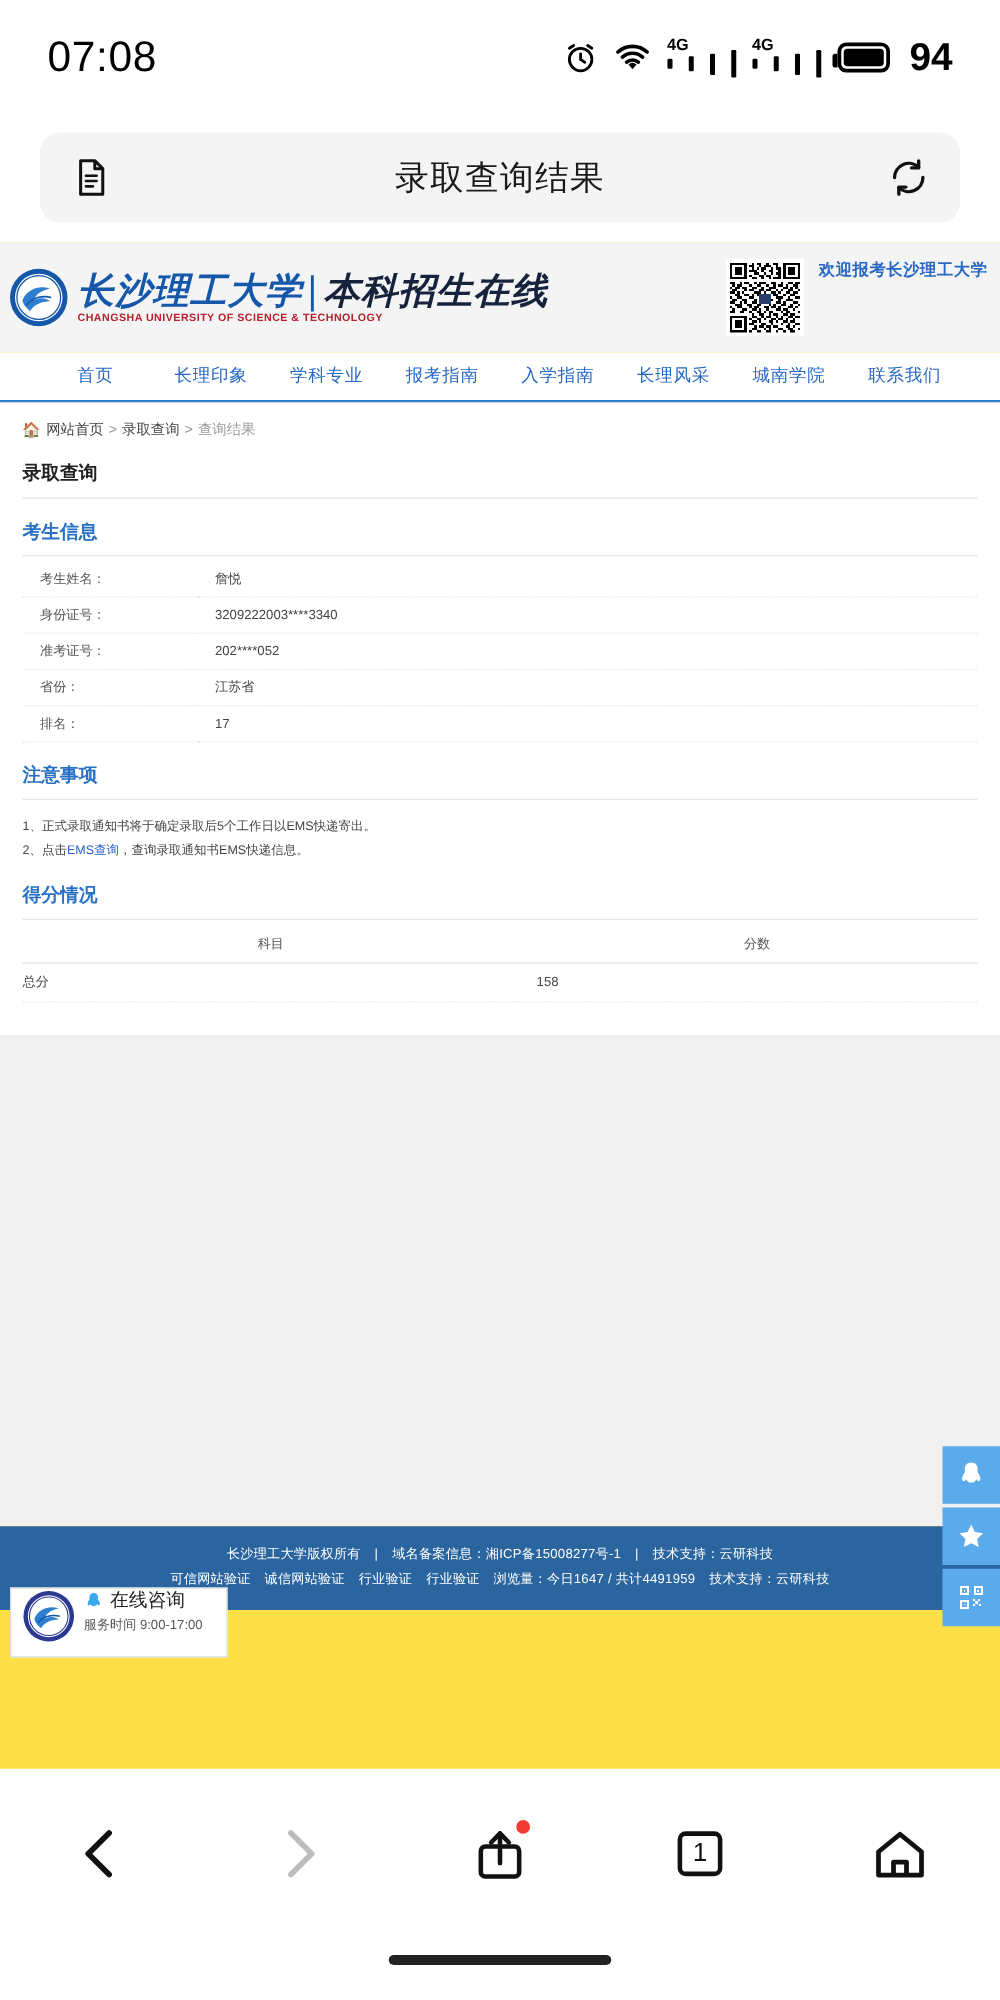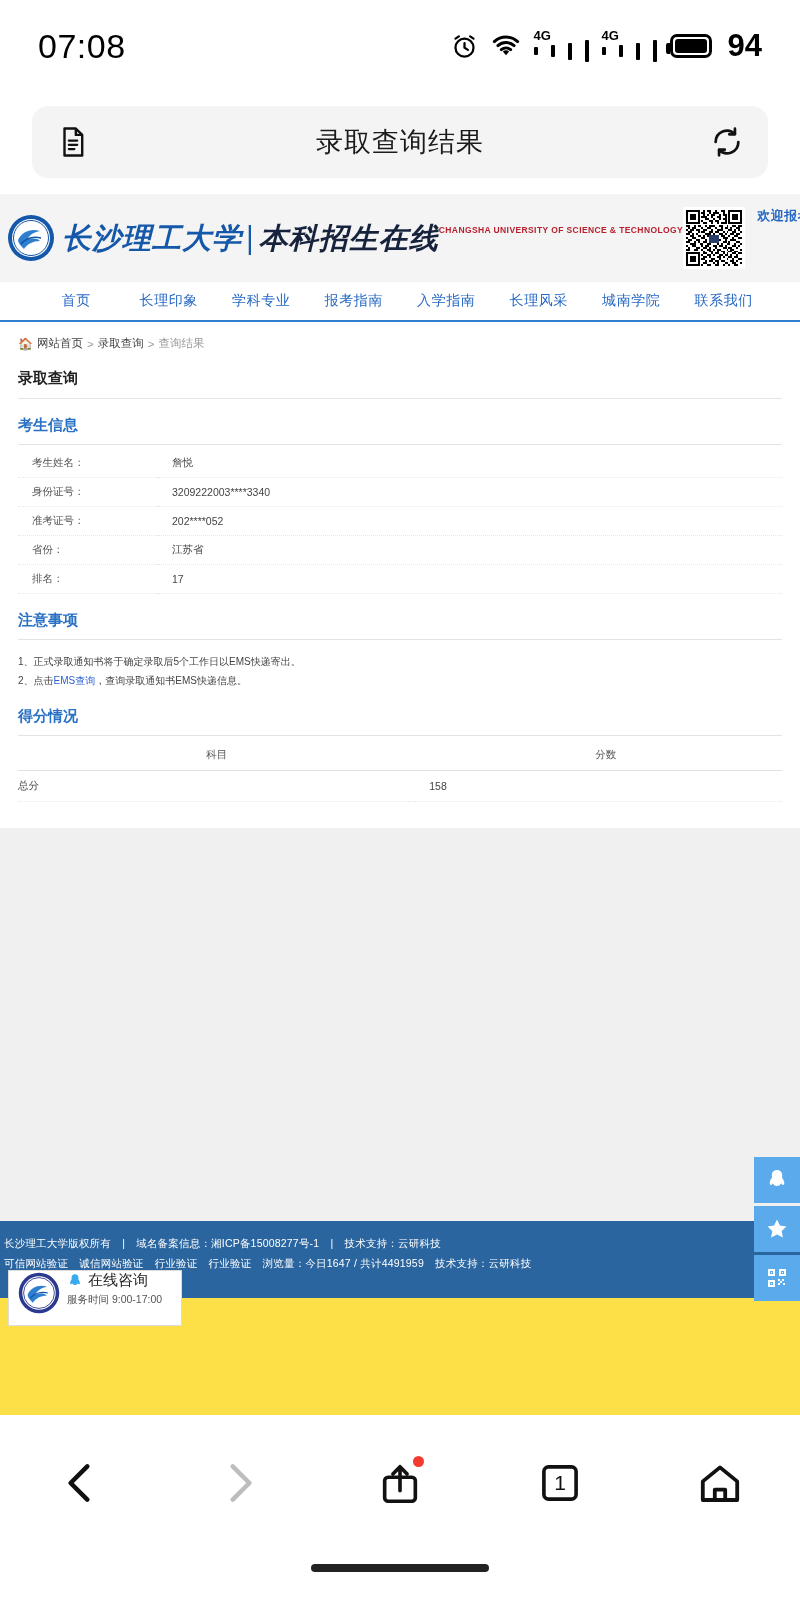--- a/index.html
+++ b/index.html
@@ -44,21 +44,21 @@
   }
   .tb-ico { width: 34px; height: 34px; flex: 0 0 34px; }
 
   
   .site-header {
     background: #f4f4f4; height: 88px; display: flex; align-items: center;
     justify-content: space-between; padding: 0 10px 0 6px;
   }
   .brand { display: flex; align-items: center; gap: 6px; }
   .brand-seal { width: 50px; height: 50px; flex: 0 0 50px; }
-  .brand-text { display: flex; flex-direction: row; justify-content: flex-end; }
+  .brand-text { display: flex; flex-direction: column; justify-content: flex-end; }
   .brand-cn { font-size: 29px; font-weight: 700; color: #1557a8; letter-spacing: 1px;
               font-family: "DejaVu Serif", serif; font-style: italic; line-height: 1.05; white-space: nowrap;}
   .brand-cn .bar { font-weight: 300; color: #1557a8; padding: 0 3px; font-style: normal;}
   .brand-cn .sub2 { color: #17233d; }
   .brand-en { font-size: 8.5px; font-weight: 700; color: #b8202e; letter-spacing: .4px; margin-top: 2px; white-space: nowrap;}
   .hdr-right { display: flex; gap: 12px; }
   .qr { width: 62px; height: 62px; background: #fff; padding: 3px; }
   .qr svg { display: block; }
   .welcome { font-size: 13px; color: #2668c4; font-weight: 700; white-space: nowrap; letter-spacing: .5px;}
 
@@ -106,21 +106,21 @@
   }
   table.score td {
     font-size: 10.5px; color: #444; padding: 8px 0 8px 14px; border-bottom: 1px dotted #e7e7e7;
   }
   table.score .c2 { width: 52%; padding-left: 0; }
   table.score th.c2 { padding-left: 0; }
 
   .filler { background: #f0f0f0; height: 393px; }
 
   
-  .footer { background: #2a65a0; padding: 13px 0 24px; }
+  .footer { background: #2a65a0; padding: 13px 0 14px; text-align: center; }
   .footer div { font-size: 10.5px; color: #ffffff; line-height: 1.9; letter-spacing: .2px; }
   .footer span { margin: 0 4px; }
 
   
   .rail { position: absolute; right: 0; top: 1157px; width: 46px; }
   .rail div {
     width: 46px; height: 46px; background: #5aaaec; margin-bottom: 3px;
     display: flex; align-items: center; justify-content: center; color: #fff;
   }
   .rail svg { display: block; }

